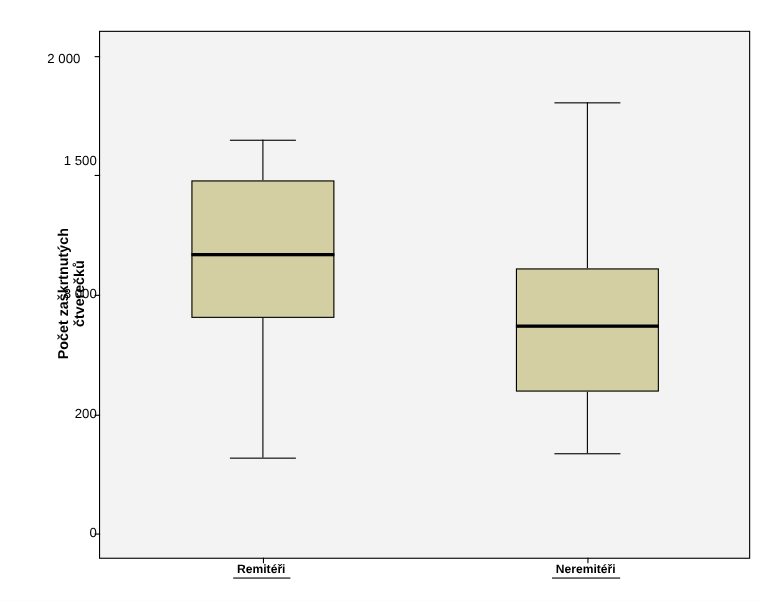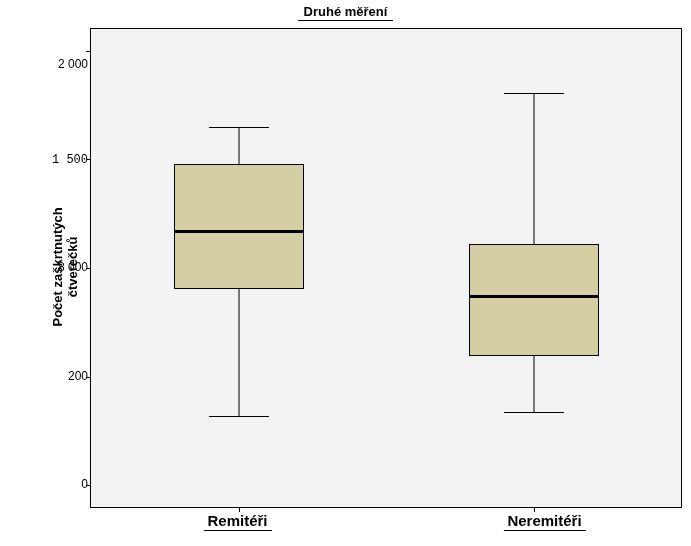--- a/index.html
+++ b/index.html
@@ -88,21 +88,21 @@
     position: absolute;
     left: 90px;
     top: 512px;
     width: 590px;
     height: 20px;
   }
   .x-label {
     position: absolute;
     transform: translateX(-50%);
     font-weight: bold;
-    font-size: 15px;
+    font-size: 11px;
     border-bottom: 1px solid #000;
     padding: 0 4px 1px 4px;
     top: 0;
   }
   .boxplot {
     position: absolute;
   }
   .whisker-line {
     position: absolute;
     width: 1px;
@@ -131,37 +131,34 @@
     background: #000;
     left: 0;
     width: 100%;
   }
 </style>
 </head>
 <body>
 
 <div class="frame">
 
-  <div class="title">
-    <span>Druhé měření</span>
-  </div>
 
   <div class="y-axis-title">
     <div>
       <span>Počet zaškrtnutých</span><br>
       <span>čtverečků</span>
     </div>
   </div>
 
   <div id="y-labels" class="y-labels">
       <div class="y-label" style="top: 456.273px;">0</div>
       <div class="y-label" style="top: 347.636px;">200</div>
       <div class="y-label" style="top: 239px;">8 000</div>
-      <div class="y-label" style="top: 132px; font-family: Liberation Mono, monospace;">1 500</div>
-      <div class="y-label" style="top: 36px;">2 000</div>
+      <div class="y-label" style="top: 118px;">1 500</div>
+      <div class="y-label" style="top: 25px; text-align: center;">2 000</div>
     </div>
 
   <div id="plot" class="plot-area">
       <div class="tick y-tick" style="top: 456.273px;"></div>
       <div class="tick y-tick" style="top: 347.636px;"></div>
       <div class="tick y-tick" style="top: 239px;"></div>
       <div class="tick y-tick" style="top: 130.364px;"></div>
       <div class="tick y-tick" style="top: 21.7273px;"></div>
       <div class="tick x-tick" style="left: 147.5px;"></div>
       <div class="boxplot" style="left: 82.5px; width: 130px; top: 0px; height: 478px;">
@@ -178,16 +175,16 @@
         <div class="whisker-cap" style="top: 64.0955px; width: 60px;"></div>
         <div class="whisker-line" style="top: 326.995px; height: 56.4909px;"></div>
         <div class="whisker-cap" style="top: 383.486px; width: 60px;"></div>
         <div class="box" style="top: 215.1px; height: 111.895px;"></div>
         <div class="median" style="top: 266.245px;"></div>
       </div>
     </div>
 
   <div id="x-labels" class="x-labels">
       <div class="x-label" style="left: 147.5px;">Remitéři</div>
-      <div class="x-label" style="left: 442.5px; margin-left: 12px;">Neremitéři</div>
+      <div class="x-label" style="left: 442.5px;">Neremitéři</div>
     </div>
 
 </div>
 
 </body></html>

